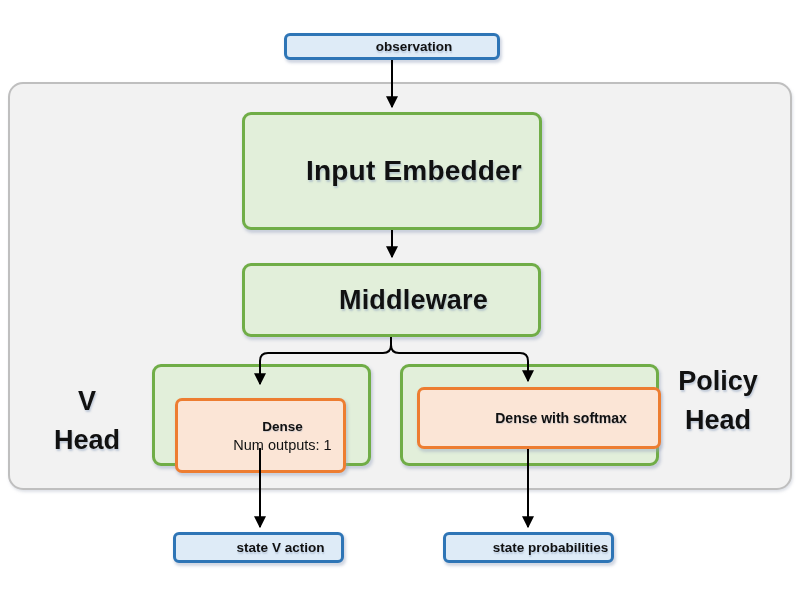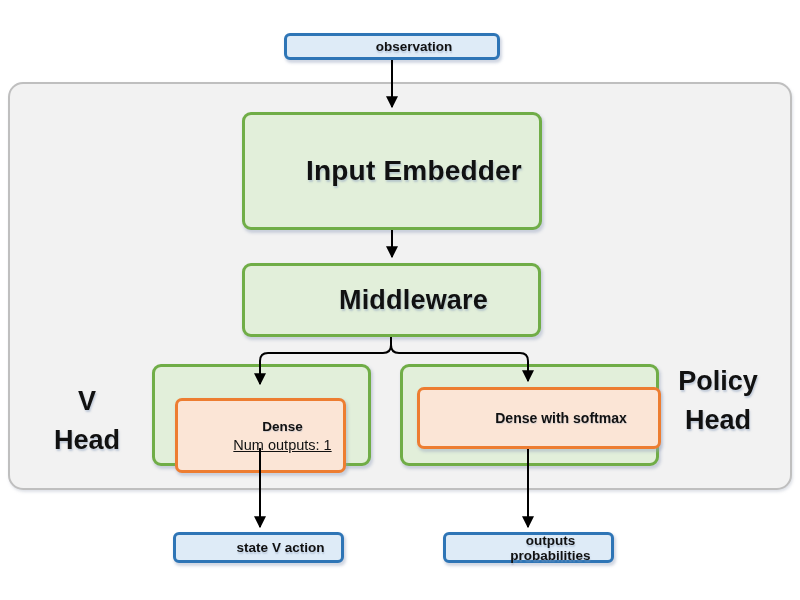--- a/index.html
+++ b/index.html
@@ -45,21 +45,21 @@
     font-weight:700;font-size:28px;letter-spacing:0.2px;
     text-shadow:1px 2px 2px rgba(140,160,190,0.5);
   }
   .orange-node{
     background:var(--orange-fill);
     border:3px solid var(--orange-border);
     border-radius:7px;
     flex-direction:column;line-height:19px;
   }
   .orange-node .t{font-weight:700;font-size:13.5px;text-shadow:0.5px 1px 1px rgba(140,160,190,0.4);}
-  .orange-node .s{font-weight:400;font-size:14.5px;text-decoration:underline;}
+  .orange-node .s{font-weight:400;font-size:14.5px;}
   .head-label{
     font-weight:700;font-size:27px;line-height:39px;text-align:center;
     text-shadow:1px 2px 2px rgba(140,160,190,0.5);
   }
   svg.wires{position:absolute;left:0;top:0;pointer-events:none;}
   svg.wires path{stroke:var(--arrow);stroke-width:2;fill:none;}
   svg.wires .ah{fill:var(--arrow);stroke:none;}
 </style>
 </head>
 <body>
@@ -101,21 +101,21 @@
   <div class="abs head-label" style="left:660px;top:362px;width:116px;">
     <div>Policy</div>
     <div>Head</div>
   </div>
 
   <div class="abs node io-node" style="left:173px;top:532px;width:171px;height:31px;">
     <span>state V action</span>
   </div>
 
   <div class="abs node io-node" style="left:443px;top:532px;width:171px;height:31px;">
-    <span>outputs probabilities</span>
+    <span>state probabilities</span>
   </div>
 
   <svg class="wires" width="800" height="600" viewBox="0 0 800 600">
     <defs>
       <marker id="ah" viewBox="0 0 10 10" refX="9" refY="5" markerWidth="6" markerHeight="6" orient="auto">
         <path class="ah" d="M0,0 L10,5 L0,10 Z"></path>
       </marker>
     </defs>
     <path d="M392,60 L392,107" marker-end="url(#ah)"></path>
     <path d="M392,230 L392,257" marker-end="url(#ah)"></path>

